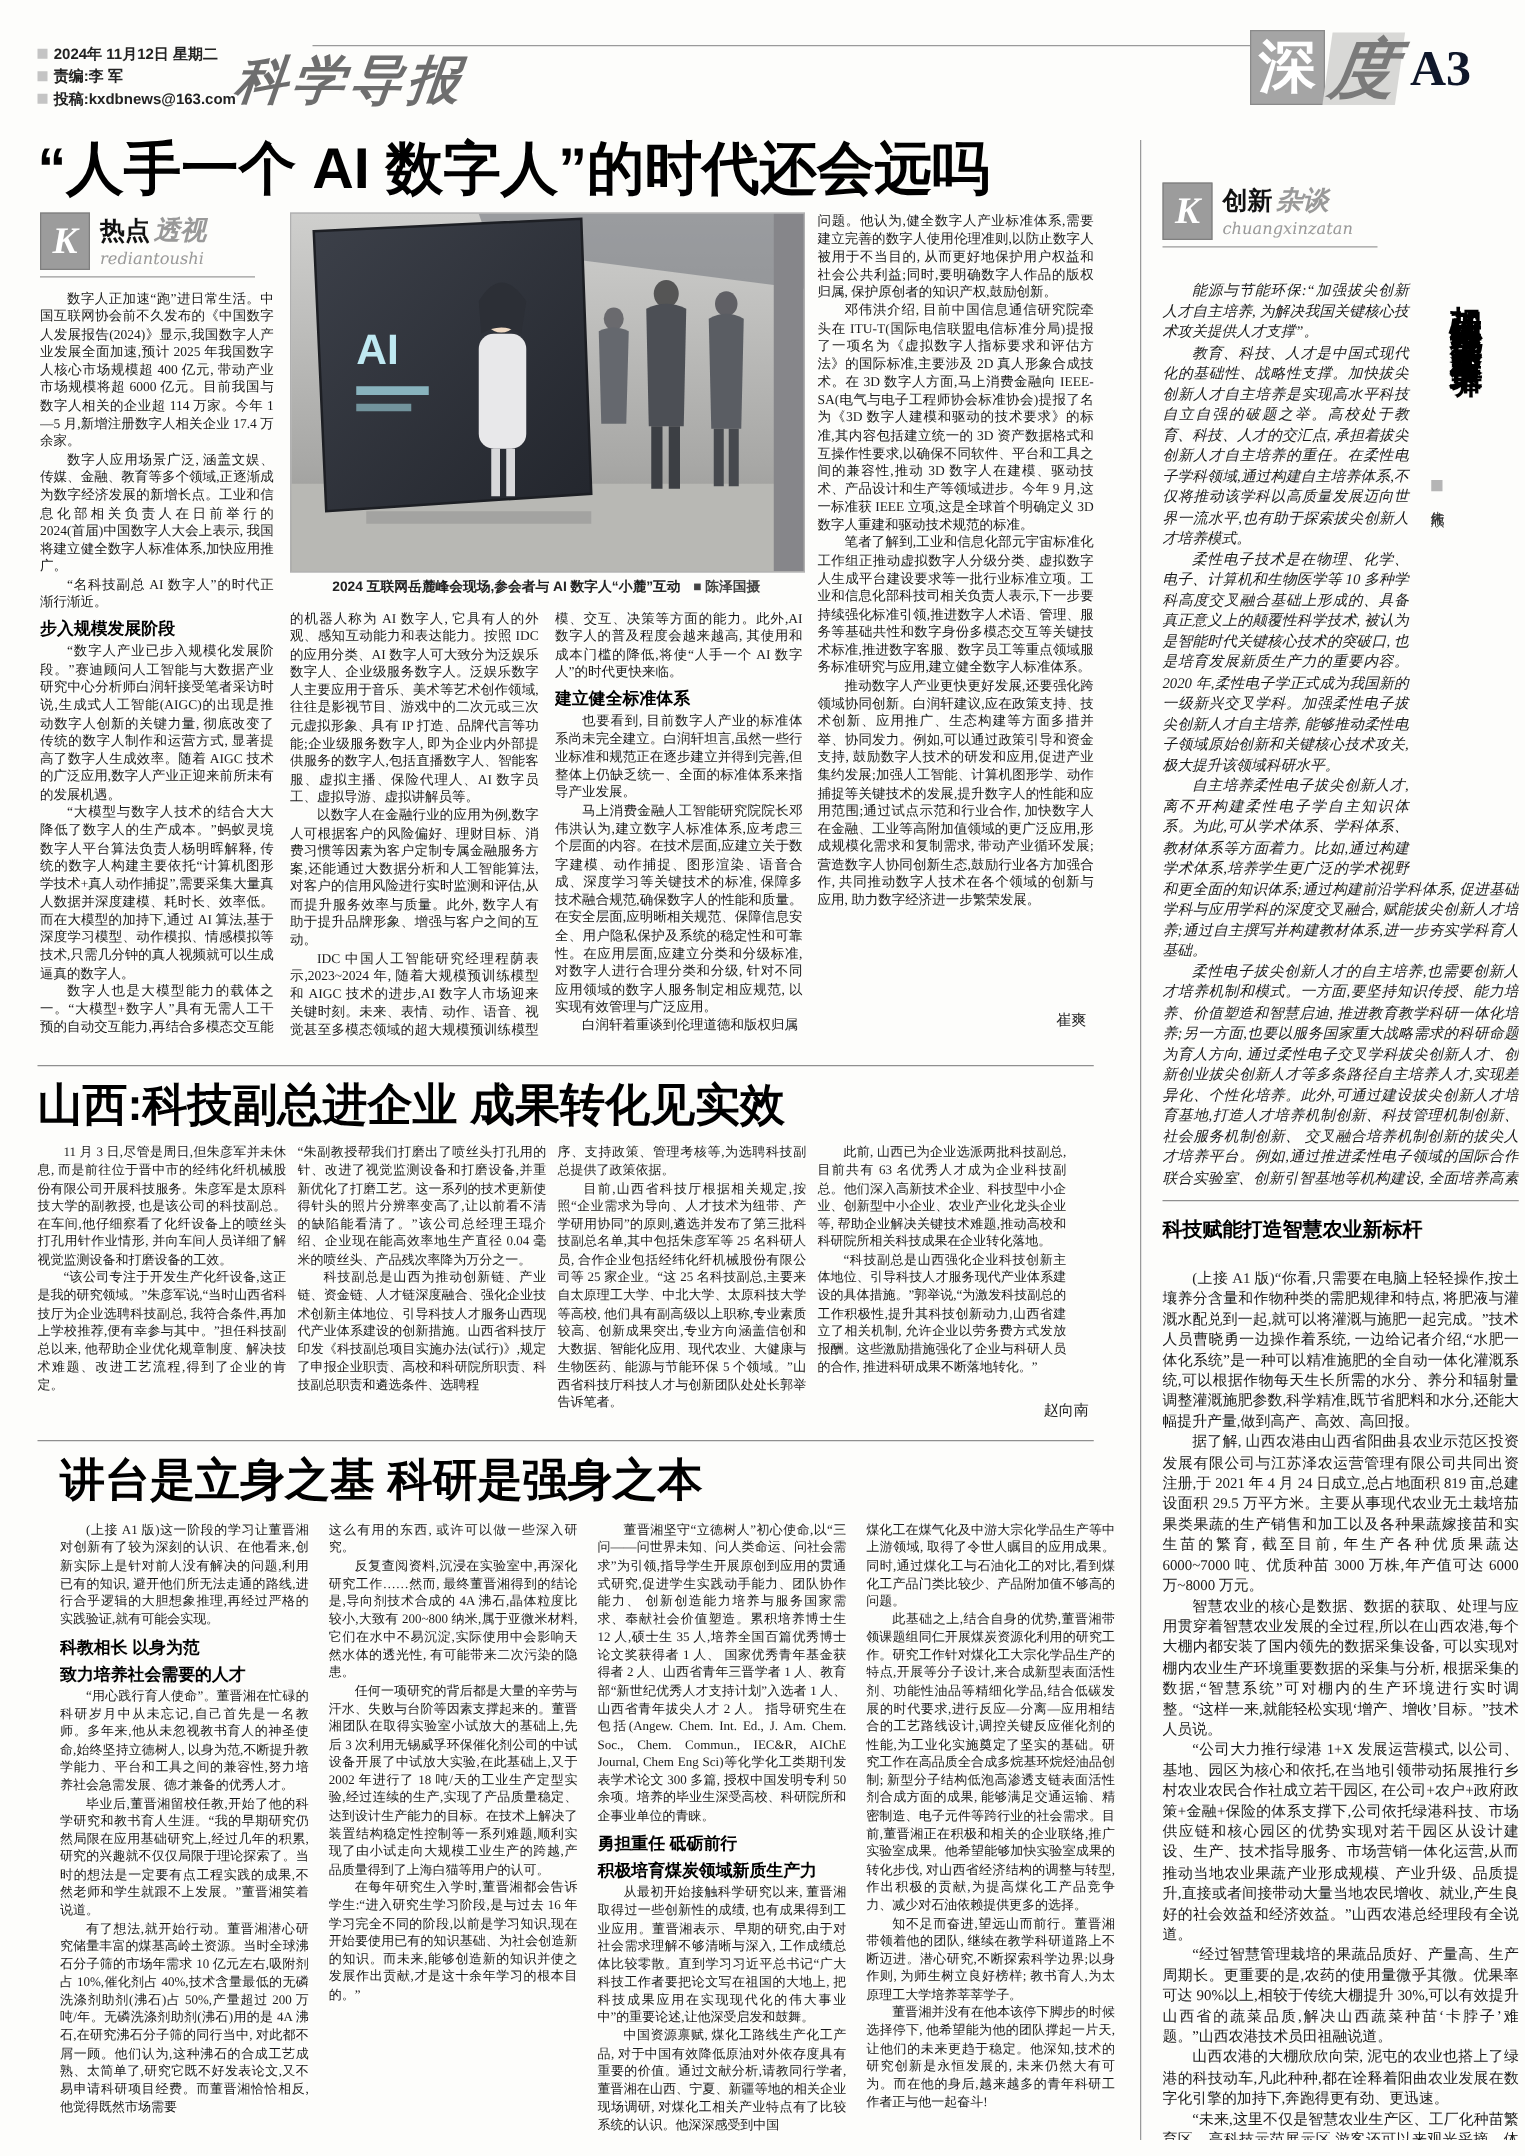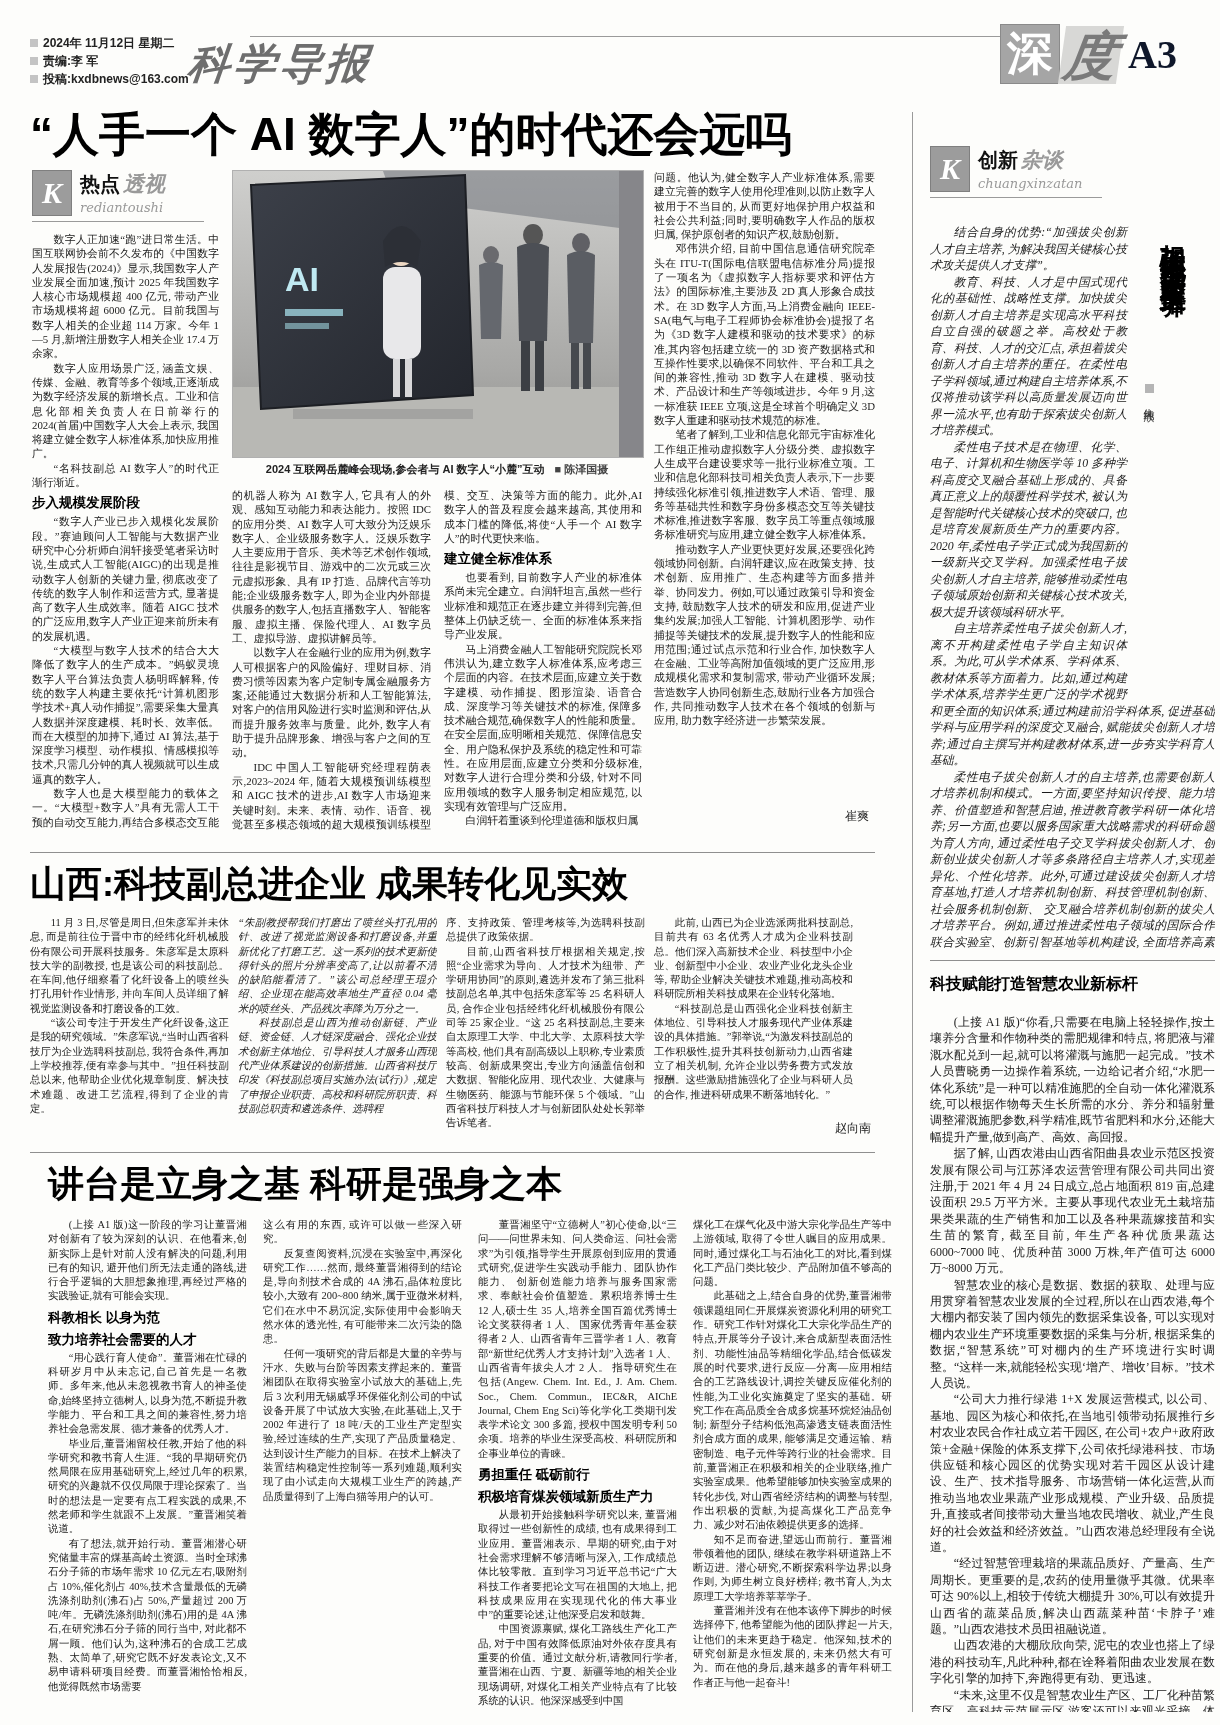--- a/index.html
+++ b/index.html
@@ -167,21 +167,21 @@
 
   <div class="hdiv" style="left:30px;top:852px;width:845px;"></div>
 
   <div class="region" style="left:30px;top:858px;width:845px;height:290px;">
     <div class="headline" style="font-size:36px;line-height:44px;margin-top:4px;">山西:科技副总进企业  成果转化见实效</div>
     <div style="position:absolute;left:0;top:58px;width:845px;height:228px;display:flex;gap:9px;">
       <div class="colbox std-body" style="width:199px;height:228px;">
           <p>11 月 3 日,尽管是周日,但朱彦军并未休息, 而是前往位于晋中市的经纬化纤机械股份有限公司开展科技服务。朱彦军是太原科技大学的副教授, 也是该公司的科技副总。在车间,他仔细察看了化纤设备上的喷丝头打孔用针作业情形, 并向车间人员详细了解视觉监测设备和打磨设备的工效。</p>
           <p>“该公司专注于开发生产化纤设备,这正是我的研究领域。”朱彦军说,“当时山西省科技厅为企业选聘科技副总, 我符合条件,再加上学校推荐,便有幸参与其中。”担任科技副总以来, 他帮助企业优化规章制度、解决技术难题、改进工艺流程,得到了企业的肯定。</p>
         </div>
-      <div class="colbox std-body" style="width:199px;height:228px;font-style:italic;">
+      <div class="colbox std-body" style="width:199px;height:228px;">
           <p class="cont">“朱副教授帮我们打磨出了喷丝头打孔用的针、改进了视觉监测设备和打磨设备,并重新优化了打磨工艺。这一系列的技术更新使得针头的照片分辨率变高了,让以前看不清的缺陷能看清了。”该公司总经理王琨介绍、企业现在能高效率地生产直径 0.04 毫米的喷丝头、产品残次率降为万分之一。</p>
           <p>科技副总是山西为推动创新链、产业链、资金链、人才链深度融合、强化企业技术创新主体地位、引导科技人才服务山西现代产业体系建设的创新措施。山西省科技厅印发《科技副总项目实施办法(试行)》,规定了申报企业职责、高校和科研院所职责、科技副总职责和遴选条件、选聘程</p>
         </div>
       <div class="colbox std-body" style="width:199px;height:228px;">
           <p class="cont">序、支持政策、管理考核等,为选聘科技副总提供了政策依据。</p>
           <p>目前,山西省科技厅根据相关规定,按照“企业需求为导向、人才技术为纽带、产学研用协同”的原则,遴选并发布了第三批科技副总名单,其中包括朱彦军等 25 名科研人员, 合作企业包括经纬化纤机械股份有限公司等 25 家企业。“这 25 名科技副总,主要来自太原理工大学、中北大学、太原科技大学等高校, 他们具有副高级以上职称,专业素质较高、创新成果突出,专业方向涵盖信创和大数据、智能化应用、现代农业、大健康与生物医药、能源与节能环保 5 个领域。”山西省科技厅科技人才与创新团队处处长郭举告诉笔者。</p>
         </div>
       <div class="colbox std-body" style="width:199px;height:212px;">
           <p>此前, 山西已为企业选派两批科技副总, 目前共有 63 名优秀人才成为企业科技副总。他们深入高新技术企业、科技型中小企业、创新型中小企业、农业产业化龙头企业等, 帮助企业解决关键技术难题,推动高校和科研院所相关科技成果在企业转化落地。</p>
           <p>“科技副总是山西强化企业科技创新主体地位、引导科技人才服务现代产业体系建设的具体措施。”郭举说,“为激发科技副总的工作积极性,提升其科技创新动力,山西省建立了相关机制, 允许企业以劳务费方式发放报酬。这些激励措施强化了企业与科研人员的合作, 推进科研成果不断落地转化。”</p>
@@ -200,20 +200,21 @@
           <h4>科教相长 以身为范</h4>
           <h4>致力培养社会需要的人才</h4>
           <p>“用心践行育人使命”。董晋湘在忙碌的科研岁月中从未忘记,自己首先是一名教师。多年来,他从未忽视教书育人的神圣使命,始终坚持立德树人, 以身为范,不断提升教学能力、平台和工具之间的兼容性,努力培养社会急需发展、德才兼备的优秀人才。</p>
           <p>毕业后,董晋湘留校任教,开始了他的科学研究和教书育人生涯。“我的早期研究仍然局限在应用基础研究上,经过几年的积累,研究的兴趣就不仅仅局限于理论探索了。当时的想法是一定要有点工程实践的成果,不然老师和学生就跟不上发展。”董晋湘笑着说道。</p>
           <p>有了想法,就开始行动。董晋湘潜心研究储量丰富的煤基高岭土资源。当时全球沸石分子筛的市场年需求 10 亿元左右,吸附剂占 10%,催化剂占 40%,技术含量最低的无磷洗涤剂助剂(沸石)占 50%,产量超过 200 万吨/年。无磷洗涤剂助剂(沸石)用的是 4A 沸石,在研究沸石分子筛的同行当中, 对此都不屑一顾。他们认为,这种沸石的合成工艺成熟、太简单了,研究它既不好发表论文,又不易申请科研项目经费。而董晋湘恰恰相反,他觉得既然市场需要</p>
         </div>
       <div class="colbox std-body" style="width:199px;height:494px;">
           <p class="cont">这么有用的东西, 或许可以做一些深入研究。</p>
           <p>反复查阅资料,沉浸在实验室中,再深化研究工作……然而, 最终董晋湘得到的结论是,导向剂技术合成的 4A 沸石,晶体粒度比较小,大致有 200~800 纳米,属于亚微米材料,它们在水中不易沉淀,实际使用中会影响天然水体的透光性, 有可能带来二次污染的隐患。</p>
           <p>任何一项研究的背后都是大量的辛劳与汗水、失败与台阶等因素支撑起来的。董晋湘团队在取得实验室小试放大的基础上,先后 3 次利用无锡威孚环保催化剂公司的中试设备开展了中试放大实验,在此基础上,又于 2002 年进行了 18 吨/天的工业生产定型实验,经过连续的生产,实现了产品质量稳定、达到设计生产能力的目标。在技术上解决了装置结构稳定性控制等一系列难题,顺利实现了由小试走向大规模工业生产的跨越,产品质量得到了上海白猫等用户的认可。</p>
+          <p>在每年研究生入学时,董晋湘都会告诉学生:“进入研究生学习阶段,是与过去 16 年学习完全不同的阶段,以前是学习知识,现在开始要使用已有的知识基础、为社会创造新的知识。而未来,能够创造新的知识并使之发展作出贡献,才是这十余年学习的根本目的。”</p>
         </div>
       <div class="colbox std-body" style="width:199px;height:494px;">
           <p>董晋湘坚守“立德树人”初心使命,以“三问——问世界未知、问人类命运、问社会需求”为引领,指导学生开展原创到应用的贯通式研究,促进学生实践动手能力、团队协作能力、 创新创造能力培养与服务国家需求、奉献社会价值塑造。累积培养博士生 12 人,硕士生 35 人,培养全国百篇优秀博士论文奖获得者 1 人、 国家优秀青年基金获得者 2 人、山西省青年三晋学者 1 人、教育部“新世纪优秀人才支持计划”入选者 1 人、山西省青年拔尖人才 2 人。 指导研究生在包括(Angew. Chem. Int. Ed., J. Am. Chem. Soc., Chem. Commun., IEC&amp;R, AIChE Journal, Chem Eng Sci)等化学化工类期刊发表学术论文 300 多篇, 授权中国发明专利 50 余项。培养的毕业生深受高校、科研院所和企事业单位的青睐。</p>
           <h4>勇担重任 砥砺前行</h4>
           <h4>积极培育煤炭领域新质生产力</h4>
           <p>从最初开始接触科学研究以来, 董晋湘取得过一些创新性的成绩, 也有成果得到工业应用。董晋湘表示、早期的研究,由于对社会需求理解不够清晰与深入, 工作成绩总体比较零散。直到学习习近平总书记“广大科技工作者要把论文写在祖国的大地上, 把科技成果应用在实现现代化的伟大事业中”的重要论述,让他深受启发和鼓舞。</p>
           <p>中国资源禀赋, 煤化工路线生产化工产品, 对于中国有效降低原油对外依存度具有重要的价值。通过文献分析,请教同行学者,董晋湘在山西、宁夏、新疆等地的相关企业现场调研, 对煤化工相关产业特点有了比较系统的认识。他深深感受到中国</p>
         </div>
       <div class="colbox std-body" style="width:199px;height:494px;">
           <p class="cont">煤化工在煤气化及中游大宗化学品生产等中上游领域, 取得了令世人瞩目的应用成果。同时,通过煤化工与石油化工的对比,看到煤化工产品门类比较少、产品附加值不够高的问题。</p>
@@ -234,21 +235,21 @@
         <div class="t2">chuangxinzatan</div>
       </div>
     </div>
 
     <div class="zatan-body">
       <div class="vtitle-wrap">
         <div class="vbyline"><span class="sq"></span><span>朱纯欣</span></div>
         <div class="vtitle">加强柔性电子拔尖创新人才自主培养</div>
       </div>
       <div>
-          <p>结合自身的优势:“加强拔尖创新人才自主培养, 为解决我国关键核心技术攻关提供人才支撑”。</p>
+          <p>能源与节能环保:“加强拔尖创新人才自主培养, 为解决我国关键核心技术攻关提供人才支撑”。</p>
           <p>教育、科技、人才是中国式现代化的基础性、战略性支撑。加快拔尖创新人才自主培养是实现高水平科技自立自强的破题之举。高校处于教育、科技、人才的交汇点, 承担着拔尖创新人才自主培养的重任。在柔性电子学科领域,通过构建自主培养体系,不仅将推动该学科以高质量发展迈向世界一流水平,也有助于探索拔尖创新人才培养模式。</p>
           <p>柔性电子技术是在物理、化学、电子、计算机和生物医学等 10 多种学科高度交叉融合基础上形成的、具备真正意义上的颠覆性科学技术, 被认为是智能时代关键核心技术的突破口, 也是培育发展新质生产力的重要内容。2020 年,柔性电子学正式成为我国新的一级新兴交叉学科。加强柔性电子拔尖创新人才自主培养, 能够推动柔性电子领域原始创新和关键核心技术攻关,极大提升该领域科研水平。</p>
           <p>自主培养柔性电子拔尖创新人才,离不开构建柔性电子学自主知识体系。为此,可从学术体系、学科体系、教材体系等方面着力。比如,通过构建学术体系,培养学生更广泛的学术视野和更全面的知识体系;通过构建前沿学科体系, 促进基础学科与应用学科的深度交叉融合, 赋能拔尖创新人才培养;通过自主撰写并构建教材体系,进一步夯实学科育人基础。</p>
           <p>柔性电子拔尖创新人才的自主培养,也需要创新人才培养机制和模式。一方面,要坚持知识传授、能力培养、价值塑造和智慧启迪, 推进教育教学科研一体化培养;另一方面,也要以服务国家重大战略需求的科研命题为育人方向, 通过柔性电子交叉学科拔尖创新人才、创新创业拔尖创新人才等多条路径自主培养人才,实现差异化、个性化培养。此外,可通过建设拔尖创新人才培育基地,打造人才培养机制创新、科技管理机制创新、社会服务机制创新、 交叉融合培养机制创新的拔尖人才培养平台。例如,通过推进柔性电子领域的国际合作联合实验室、创新引智基地等机构建设, 全面培养高素质柔性电子学科拔尖创新人才。</p>
         </div>
     </div>
 
     <div class="hdiv" style="left:0;top:848px;width:285px;"></div>
 
     <div class="headline agri-headline">科技赋能打造智慧农业新标杆</div>

